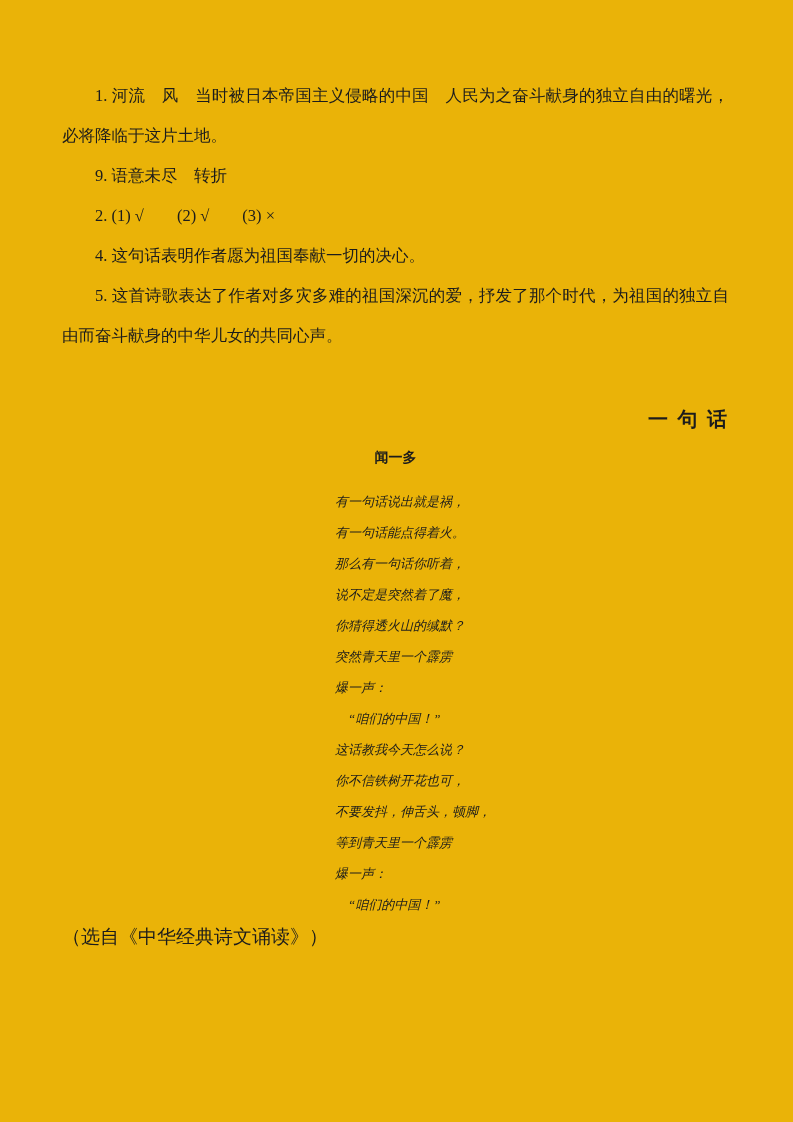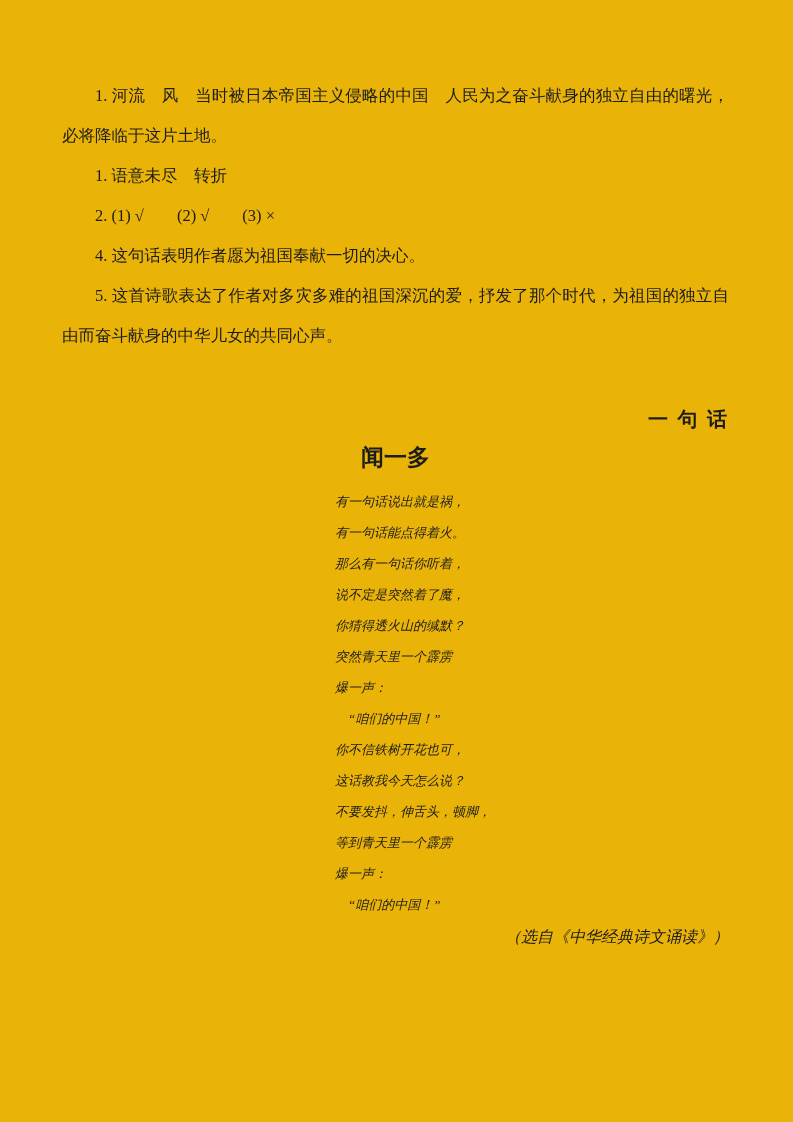--- a/index.html
+++ b/index.html
@@ -35,71 +35,70 @@
     font-weight: 700;
     font-size: 20px;
     line-height: 30px;
     letter-spacing: 2px;
   }
   .poem-author {
     margin-top: 10px;
     text-align: center;
     font-family: "Liberation Sans", "DejaVu Sans", sans-serif;
     font-weight: 700;
-    font-size: 23px;
+    font-size: 14px;
     line-height: 26px;
   }
   
   .poem-lines {
     margin-top: 16px;
     margin-left: 273px;
     font-style: italic;
     font-size: 13px;
     line-height: 31px;
   }
   .poem-lines .poem-line {
     white-space: pre;
   }
   .attribution {
     margin-top: 2px;
-    text-align: right;
-    font-style: italic;
-    font-size: 16px;
+    text-align: left;
+    font-size: 19px;
     line-height: 30px;
   }
 </style>
 </head>
 <body>
 
 <div class="page">
   <div class="content">
 
     <div class="answers">
       <p>1. 河流　风　当时被日本帝国主义侵略的中国　人民为之奋斗献身的独立自由的曙光，必将降临于这片土地。</p>
-      <p>1. 语意未尽　转折</p>
+      <p>9. 语意未尽　转折</p>
       <p>2. (1) √　　(2) √　　(3) ×</p>
       <p>4. 这句话表明作者愿为祖国奉献一切的决心。</p>
       <p>5. 这首诗歌表达了作者对多灾多难的祖国深沉的爱，抒发了那个时代，为祖国的独立自由而奋斗献身的中华儿女的共同心声。</p>
     </div>
 
     <div class="poem">
       <div class="poem-title">一 句 话</div>
       <div class="poem-author">闻一多</div>
 
       <div class="poem-lines">
         <div class="poem-line">有一句话说出就是祸，</div>
         <div class="poem-line">有一句话能点得着火。</div>
         <div class="poem-line">那么有一句话你听着，</div>
         <div class="poem-line">说不定是突然着了魔，</div>
         <div class="poem-line">你猜得透火山的缄默？</div>
         <div class="poem-line">突然青天里一个霹雳</div>
         <div class="poem-line">爆一声：</div>
         <div class="poem-line">　“咱们的中国！”</div>
+        <div class="poem-line">这话教我今天怎么说？</div>
         <div class="poem-line">你不信铁树开花也可，</div>
-        <div class="poem-line">这话教我今天怎么说？</div>
         <div class="poem-line">不要发抖，伸舌头，顿脚，</div>
         <div class="poem-line">等到青天里一个霹雳</div>
         <div class="poem-line">爆一声：</div>
         <div class="poem-line">　“咱们的中国！”</div>
       </div>
 
       <div class="attribution">（选自《中华经典诗文诵读》）</div>
     </div>
 
   </div>

